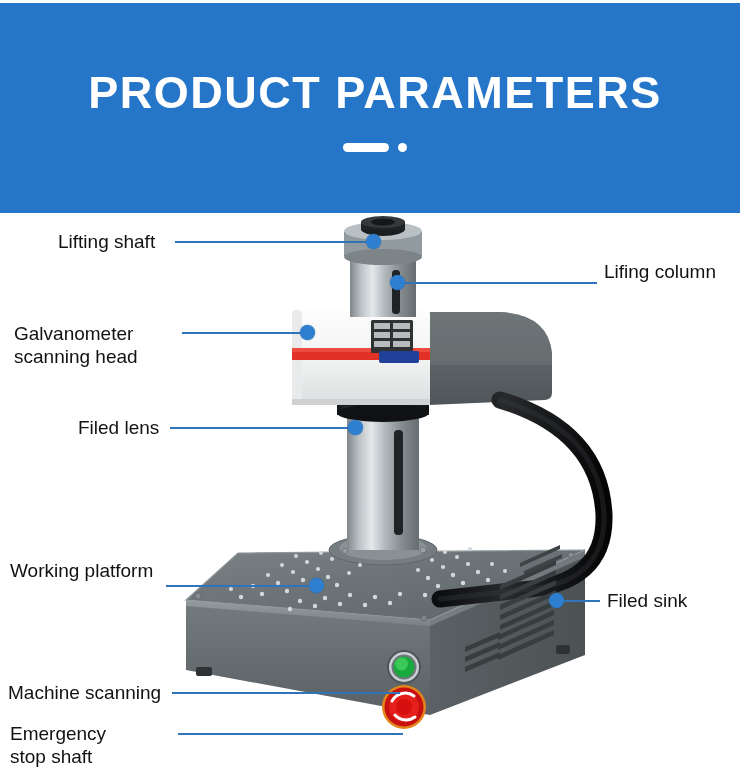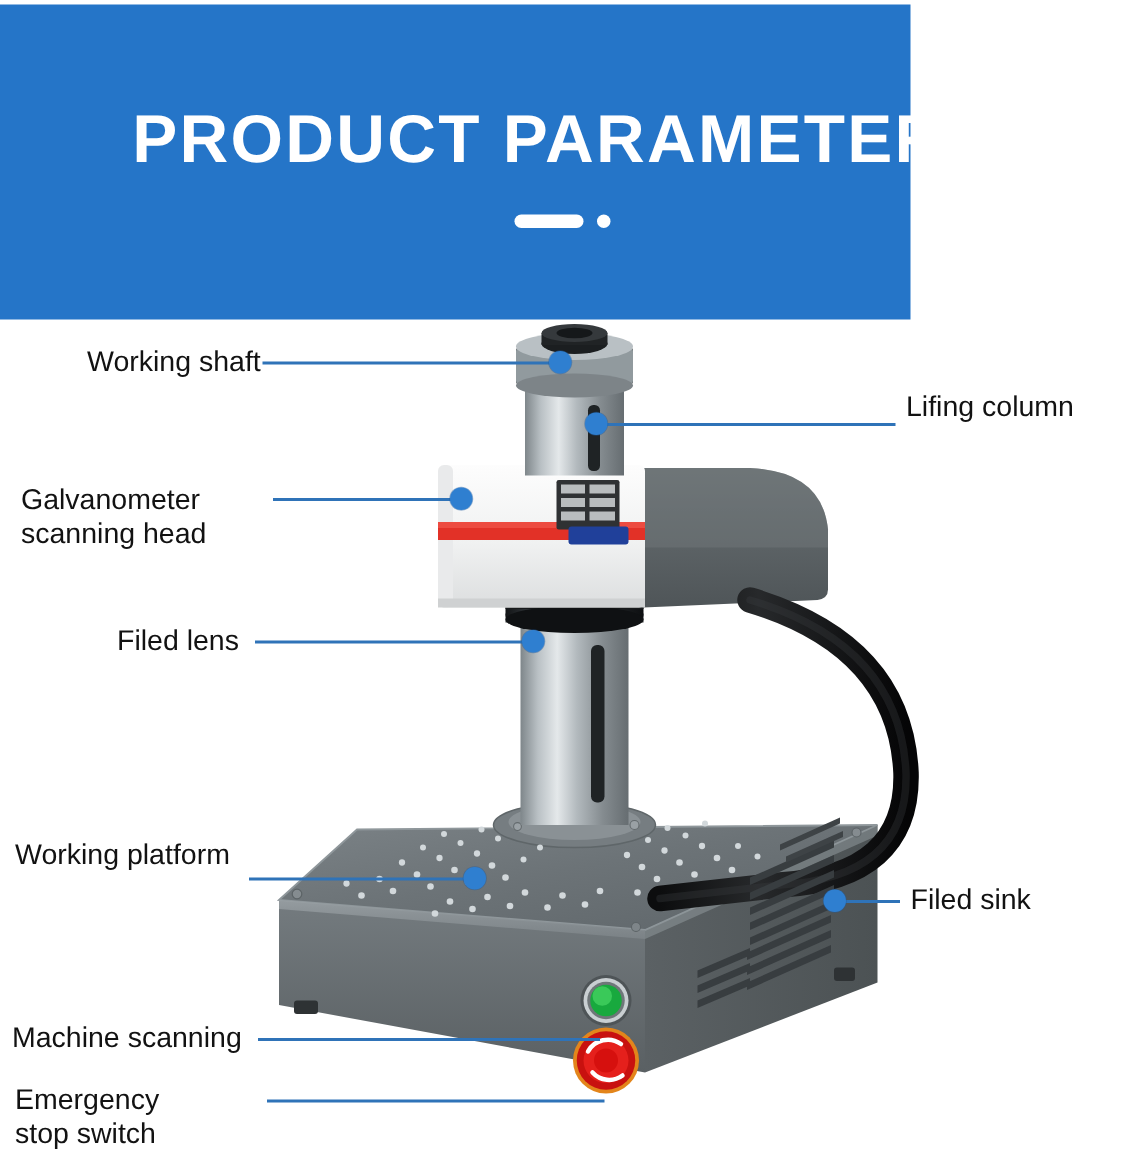--- a/index.html
+++ b/index.html
@@ -14,21 +14,21 @@
     background: #ffffff;
     overflow: hidden;
     font-family: "Liberation Sans", sans-serif;
   }
 
   
   #banner {
     position: absolute;
     left: 0;
     top: 3px;
-    width: 607px;
+    width: 740px;
     height: 210px;
     background: #2575c8;
   }
   #banner-title {
     position: absolute;
     left: 0;
     top: 62px;
     width: 750px;
     text-align: center;
     color: #ffffff;
@@ -320,21 +320,21 @@
 
       <circle cx="404" cy="492" r="22" fill="#e3851b"></circle>
       <circle cx="404" cy="492" r="19.5" fill="#c8110f"></circle>
       <circle cx="404" cy="492" r="15" fill="#e5201c"></circle>
       <path d="M392,486 a15,15 0 0,1 22,-5" fill="none" stroke="#ffffff" stroke-width="3" stroke-linecap="round"></path>
       <path d="M395,500 a15,15 0 0,0 20,2" fill="none" stroke="#ffffff" stroke-width="3" stroke-linecap="round"></path>
       <circle cx="404" cy="492" r="8" fill="#d6100e"></circle>
     </svg>
   </div>
 
-  <div class="callout-label left-al" style="left:58px; top:230px;">Working shaft</div>
+  <div class="callout-label left-al" style="left:58px; top:230px;">Lifting shaft</div>
   <div class="leader" style="left:175px; top:241px; width:200px;"></div>
   <div class="leader-dot" style="left:366px; top:234px;"></div>
 
   <div class="callout-label left-al" style="left:604px; top:260px;">Lifing column</div>
   <div class="leader" style="left:397px; top:282px; width:200px;"></div>
   <div class="leader-dot" style="left:390px; top:275px;"></div>
 
   <div class="callout-label right-al" style="left:14px; top:322px; width:160px;">Galvanometer
 scanning head</div>
   <div class="leader" style="left:182px; top:332px; width:126px;"></div>
@@ -349,16 +349,16 @@
   <div class="leader-dot" style="left:309px; top:578px;"></div>
 
   <div class="callout-label left-al" style="left:607px; top:589px;">Filed sink</div>
   <div class="leader" style="left:558px; top:600px; width:42px;"></div>
   <div class="leader-dot" style="left:549px; top:593px;"></div>
 
   <div class="callout-label left-al" style="left:8px; top:681px;">Machine scanning</div>
   <div class="leader" style="left:172px; top:692px; width:228px;"></div>
 
   <div class="callout-label right-al" style="left:10px; top:722px; width:160px;">Emergency
-stop switch</div>
+stop shaft</div>
   <div class="leader" style="left:178px; top:733px; width:225px;"></div>
 
 </div>
 
 </body></html>

